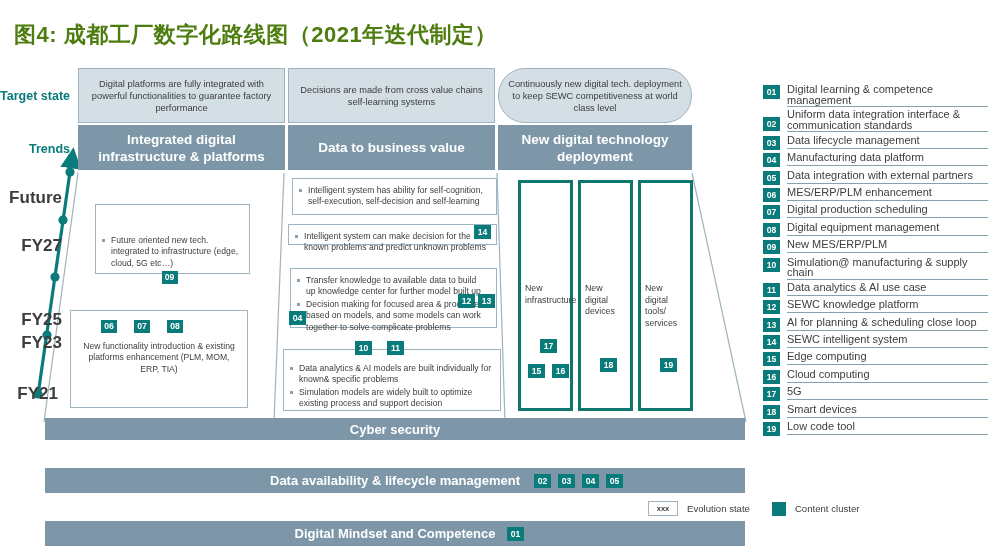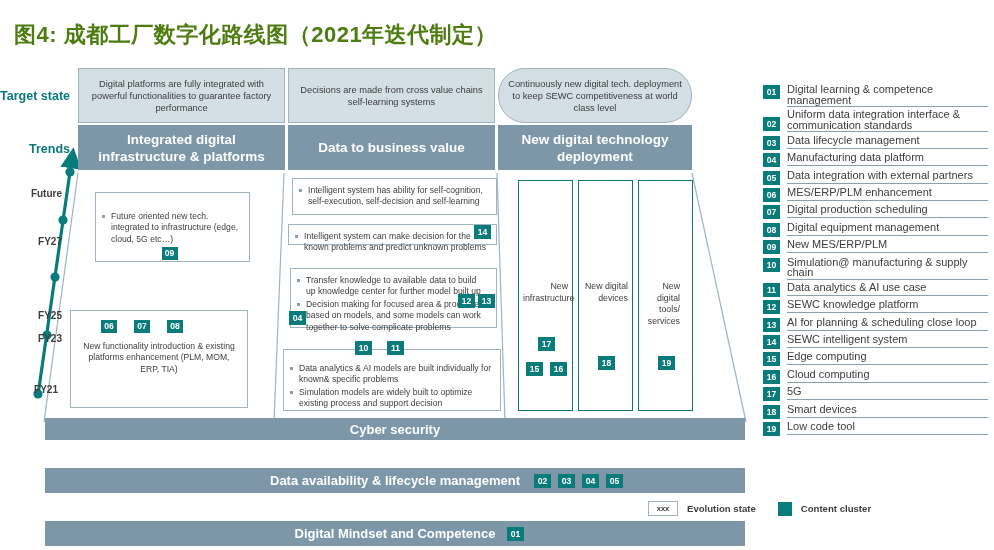--- a/index.html
+++ b/index.html
@@ -11,21 +11,21 @@
   .abs{position:absolute;}
 
   
   #title{
     left:14px;top:20px;font-size:22px;font-weight:bold;color:#4d7c0f;
     letter-spacing:.5px;white-space:nowrap;
   }
 
   
   .axis-label{color:#0a7b7b;font-weight:bold;font-size:12.5px;white-space:nowrap;text-align:right;}
-  .year-label{color:#3d3d3d;font-weight:bold;font-size:10px;white-space:nowrap;text-align:right;}
+  .year-label{color:#3d3d3d;font-weight:bold;font-size:17px;white-space:nowrap;text-align:right;}
 
   
   #arrow-svg{left:0px;top:120px;}
   .tl-dot{fill:#0a7b7b;}
 
   
   #frame-svg{left:0;top:60px;}
 
   
   .hdr1{
@@ -45,22 +45,22 @@
     font-size:8.6px;line-height:11.4px;color:#3d3d3d;
   }
   .card ul{margin:0;padding:0;list-style:none;}
   .card li{position:relative;padding-left:11px;margin-bottom:1px;}
   .card li:before{
     content:"";position:absolute;left:2px;top:4px;width:3px;height:3px;background:#8aa0ad;
   }
 
   
   .pillar{
-    background:#ffffff;border:1px solid #0f766e;box-sizing:border-box;
-    font-size:8.8px;line-height:11.5px;color:#3d3d3d;text-align:right;
+    background:#ffffff;border:3px solid #0f766e;box-sizing:border-box;
+    font-size:8.8px;line-height:11.5px;color:#3d3d3d;text-align:left;
   }
 
   
   .badge{
     background:#0a7b7b;color:#ffffff;font-size:8.6px;font-weight:bold;
     display:inline-flex;align-items:center;justify-content:center;
     width:16px;height:13px;line-height:1;box-sizing:border-box;
   }
   .badge.wide{width:17px;height:14px;}
 
@@ -86,21 +86,21 @@
     border-bottom:1px solid #8aa0ad;padding-bottom:1px;min-height:12px;
   }
 
   
   #bottom-legend{left:648px;top:501px;display:flex;align-items:center;font-size:9.6px;color:#3d3d3d;}
   #evo-box{
     width:28px;height:13px;border:1px solid #9fb3c0;background:#fff;color:#3d3d3d;
     font-size:7.5px;font-weight:bold;display:flex;align-items:center;justify-content:center;
   }
   #cluster-swatch{width:14px;height:14px;background:#0a7b7b;}
-  .lg-cap{margin-left:9px;margin-right:22px;font-weight:bold;}
+  .lg-cap{margin-left:9px;margin-right:22px;}
 </style>
 </head>
 <body>
 
 <div class="abs" id="title">图4: 成都工厂数字化路线图（2021年迭代制定）</div>
 
 <svg class="abs" id="frame-svg" width="994" height="420">
 
   <line x1="78" y1="113" x2="44" y2="362" stroke="#9fb3c0" stroke-width="1.2"></line>
 
@@ -135,21 +135,21 @@
 <div class="abs year-label" style="left:0px;top:384px;width:58px;">FY21</div>
 
 <div class="abs hdr1" style="left:78px;top:68px;width:207px;height:55px;">Digital platforms are fully integrated with powerful functionalities to guarantee factory performance</div>
 <div class="abs hdr1" style="left:288px;top:68px;width:207px;height:55px;">Decisions are made from cross value chains self-learning systems</div>
 <div class="abs hdr1" style="left:498px;top:68px;width:194px;height:55px;border-radius:27px;">Continuously new digital tech. deployment to keep SEWC competitiveness at world class level</div>
 
 <div class="abs hdr2" style="left:78px;top:125px;width:207px;height:45px;">Integrated digital infrastructure &amp; platforms</div>
 <div class="abs hdr2" style="left:288px;top:125px;width:207px;height:45px;">Data to business value</div>
 <div class="abs hdr2" style="left:498px;top:125px;width:194px;height:45px;">New digital technology deployment</div>
 
-<div class="abs card" style="left:95px;top:192px;width:155px;height:70px;padding:18px 10px 6px 4px;">
+<div class="abs card" style="left:95px;top:204px;width:155px;height:70px;padding:30px 10px 6px 4px;">
   <ul>
     <li>Future oriented new tech. integrated to infrastructure (edge, cloud, 5G etc…)</li>
   </ul>
   <div style="text-align:center;margin-top:2px;">
     <span class="badge">09</span>
   </div>
 </div>
 
 <div class="abs card" style="left:70px;top:310px;width:178px;height:98px;padding:9px 10px;">
   <div style="display:flex;gap:17px;padding-left:20px;margin-bottom:8px;">

